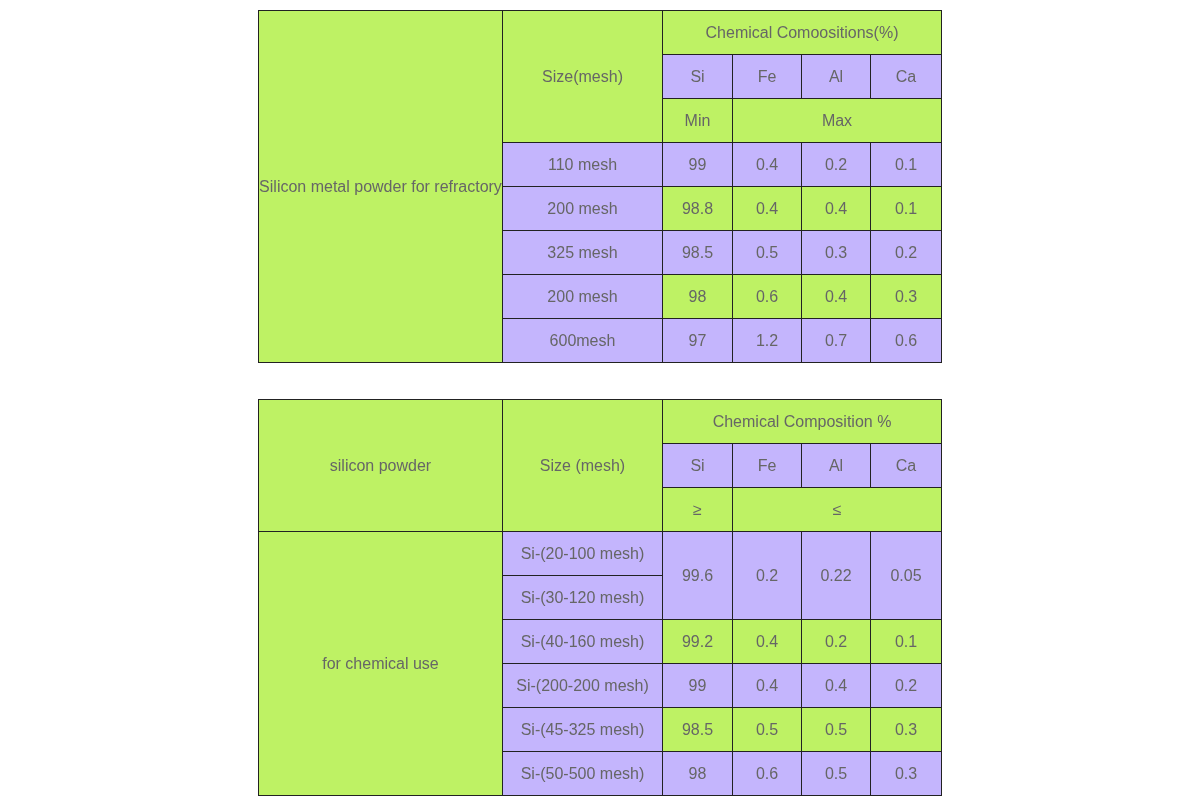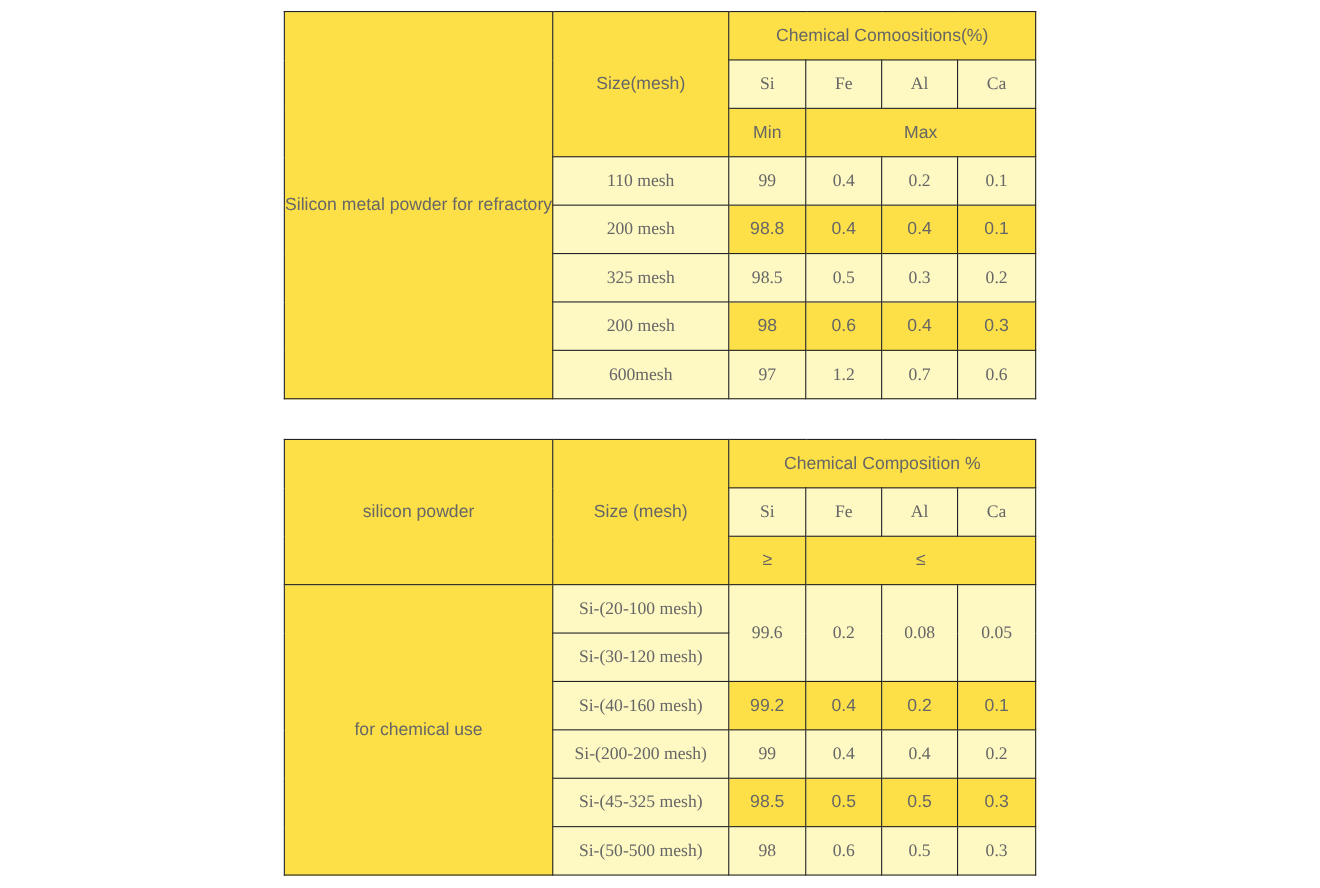--- a/index.html
+++ b/index.html
@@ -4,22 +4,22 @@
   <style>
     html, body { margin: 0; padding: 0; background: #ffffff; }
     body { width: 1200px; height: 807px; position: relative; overflow: hidden;
            font-family: "Liberation Sans", sans-serif; color: #666666; font-size: 16px; }
     table.spec { position: absolute; left: 258px; border-collapse: collapse; table-layout: fixed;
                  width: 683px; border: 1.5px solid #555555; }
     table.spec td { border: 1px solid #222222; text-align: center; vertical-align: middle;
                     height: 44px; padding: 0; box-sizing: border-box; line-height: 18px; }
     #t1 { top: 10px; }
     #t2 { top: 399px; }
-    .g { background: #fef9c3; font-family: Liberation Serif, serif; }
-    .w { background: #fde047; }
+    .g { background: #c4b5fd; }
+    .w { background: #bef264; }
     col.c1 { width: 244px; } col.c2 { width: 160px; } col.c3 { width: 70px; }
     col.c4 { width: 69px; } col.c5 { width: 69px; } col.c6 { width: 71px; }
   </style>
 </head>
 <body>
 
 <table class="spec" id="t1">
   <colgroup>
       <col class="c1">
       <col class="c2">
@@ -105,21 +105,21 @@
   </tr>
   <tr>
     <td class="w">≥</td>
     <td class="w" colspan="3">≤</td>
   </tr>
   <tr>
     <td class="w" rowspan="6">for chemical use</td>
     <td class="g">Si-(20-100 mesh)</td>
     <td class="g" rowspan="2">99.6</td>
     <td class="g" rowspan="2">0.2</td>
-    <td class="g" rowspan="2">0.08</td>
+    <td class="g" rowspan="2">0.22</td>
     <td class="g" rowspan="2">0.05</td>
   </tr>
   <tr>
     <td class="g">Si-(30-120 mesh)</td>
   </tr>
   <tr>
     <td class="g">Si-(40-160 mesh)</td>
     <td class="w">99.2</td>
     <td class="w">0.4</td>
     <td class="w">0.2</td>

